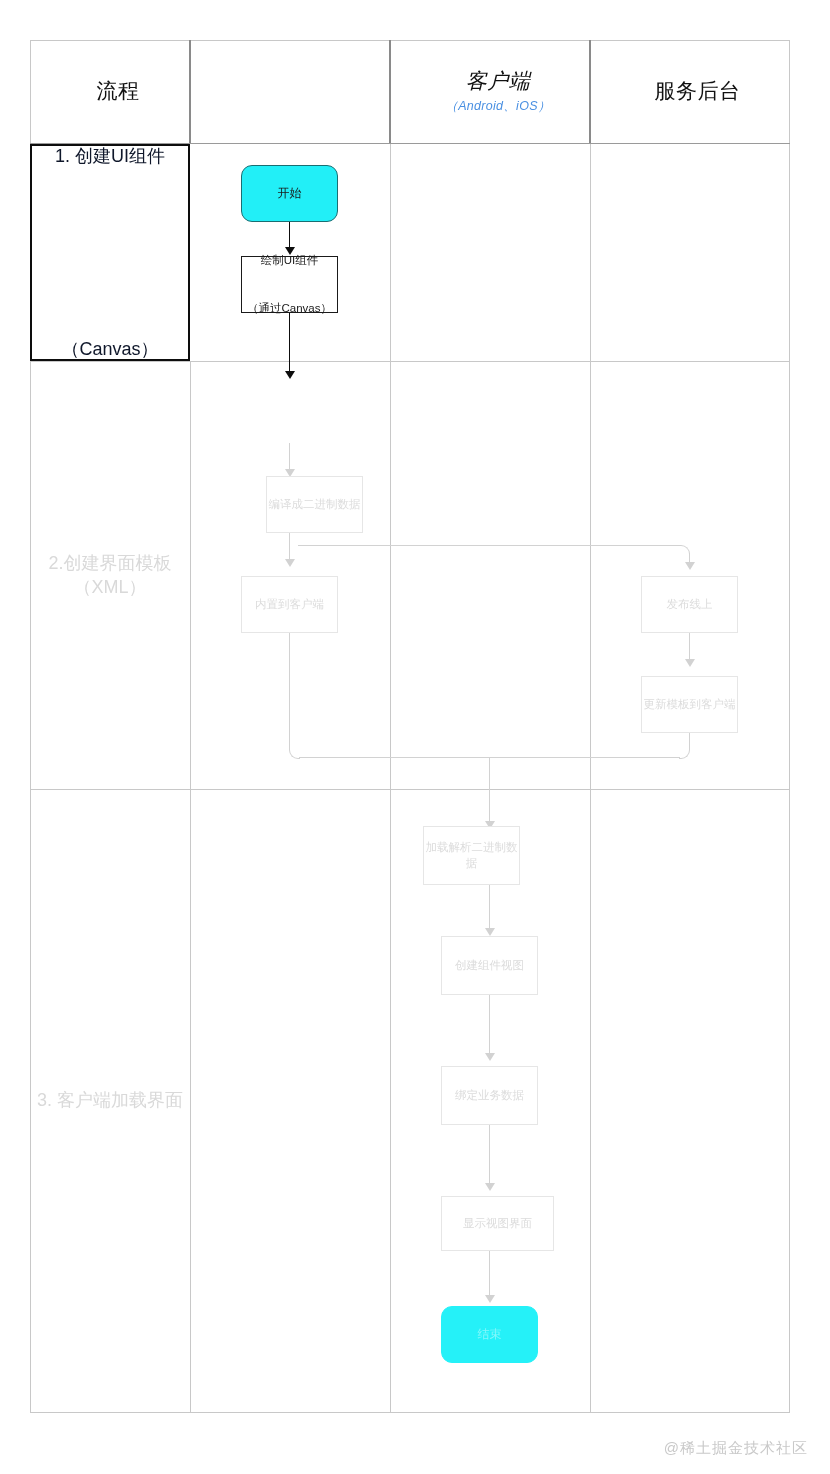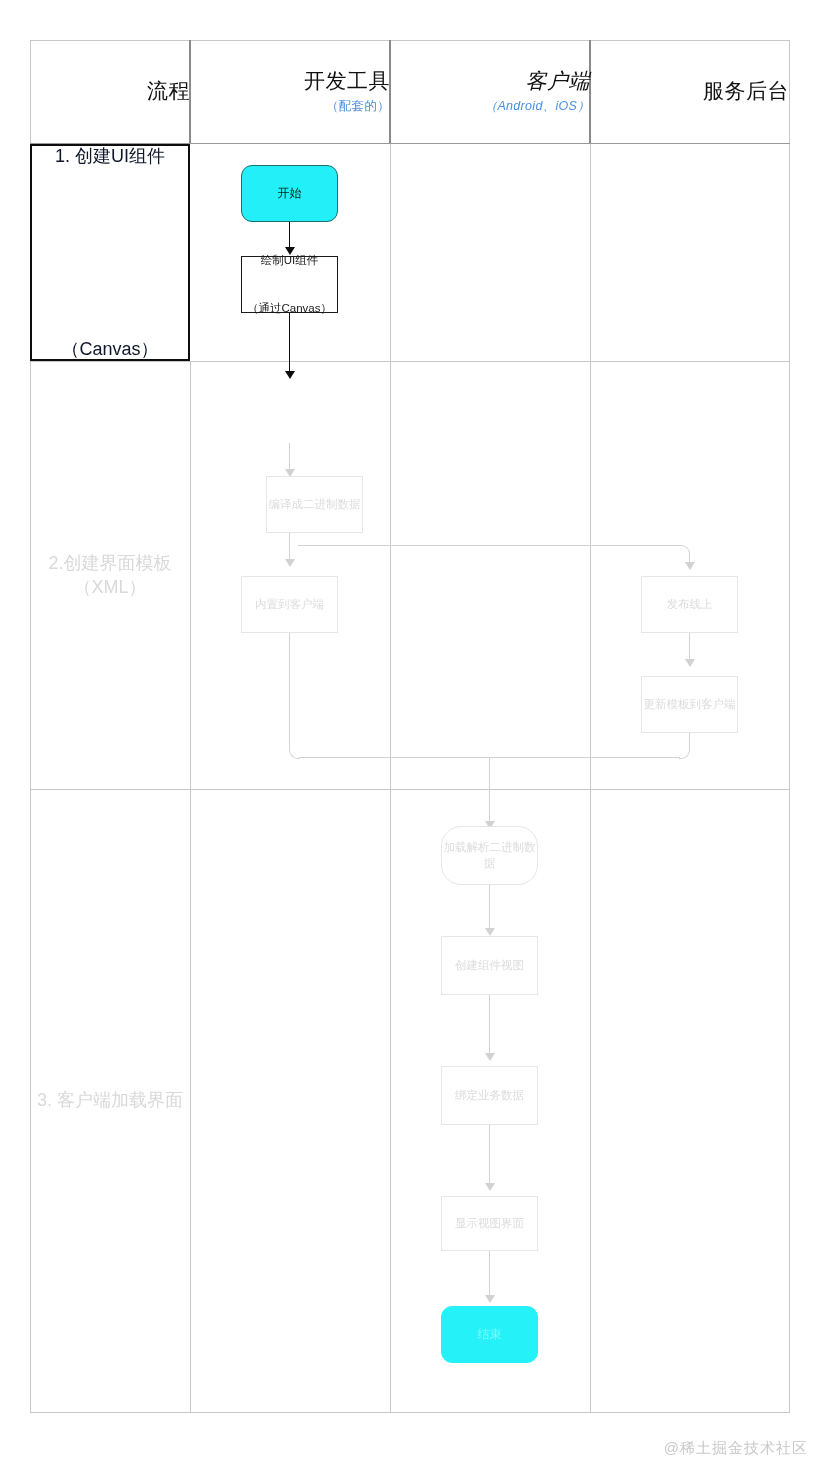--- a/index.html
+++ b/index.html
@@ -57,23 +57,24 @@
     background: transparent;
   }
 
   
   .col-head {
     position: absolute;
     top: 40px;
     height: 103px;
     display: flex;
     flex-direction: column;
-    align-items: flex-end;
+    align-items: center;
     justify-content: center;
     text-align: center;
+    padding-left: 8px;
   }
   .col-head .main {
     font-size: 21px;
     color: #111111;
     line-height: 1.25;
     letter-spacing: 0.5px;
   }
   .col-head .sub {
     font-size: 12.5px;
     color: #4a90e2;
@@ -193,24 +194,20 @@
   <div class="header-underline"></div>
   <div class="header-vline" style="left:189px;"></div>
   <div class="header-vline" style="left:389px;"></div>
   <div class="header-vline" style="left:589px;"></div>
 
   <div class="cell-highlight"></div>
 
   <div class="col-head" style="left:30px; width:160px;">
     <span class="main">流程</span>
   </div>
-  <div class="col-head" style="left:190px; width:200px;">
-    <span class="main">开发工具</span>
-    <span class="sub">（配套的）</span>
-  </div>
   <div class="col-head" style="left:390px; width:200px;font-style:italic;">
     <span class="main">客户端</span>
     <span class="sub">（Android、iOS）</span>
   </div>
   <div class="col-head" style="left:590px; width:199px;">
     <span class="main">服务后台</span>
   </div>
 
   <div class="row-label active" style="left:30px; top:144px; width:160px; height:217px;">
     <span class="l1">1. 创建UI组件</span>
@@ -286,34 +283,34 @@
   </div>
 
   <div class="node rect-faded" style="left:641px; top:576px; width:97px; height:57px;">
     <span class="n1">发布线上</span>
   </div>
 
   <div class="node rect-faded" style="left:641px; top:676px; width:97px; height:57px;">
     <span class="n1">更新模板到客户端</span>
   </div>
 
-  <div class="node rect-faded" style="left:441px; top:826px; width:97px; height:59px;border-radius:20px;">
+  <div class="node rect-faded" style="left:423px; top:826px; width:97px; height:59px;">
     <span class="n1">加载解析二进制数</span>
     <span class="n2">据</span>
   </div>
 
   <div class="node rect-faded" style="left:441px; top:936px; width:97px; height:59px;">
     <span class="n1">创建组件视图</span>
   </div>
 
   <div class="node rect-faded" style="left:441px; top:1066px; width:97px; height:59px;">
     <span class="n1">绑定业务数据</span>
   </div>
 
-  <div class="node rect-faded" style="left:441px; top:1196px; width:97px; height:55px;">
+  <div class="node rect-faded" style="left:441px; top:1196px; width:113px; height:55px;">
     <span class="n1">显示视图界面</span>
   </div>
 
   <div class="node term-faded" style="left:441px; top:1306px; width:97px; height:57px;">
     <span class="n1">结束</span>
   </div>
 
   <div class="watermark">@稀土掘金技术社区</div>
 
 </div>

